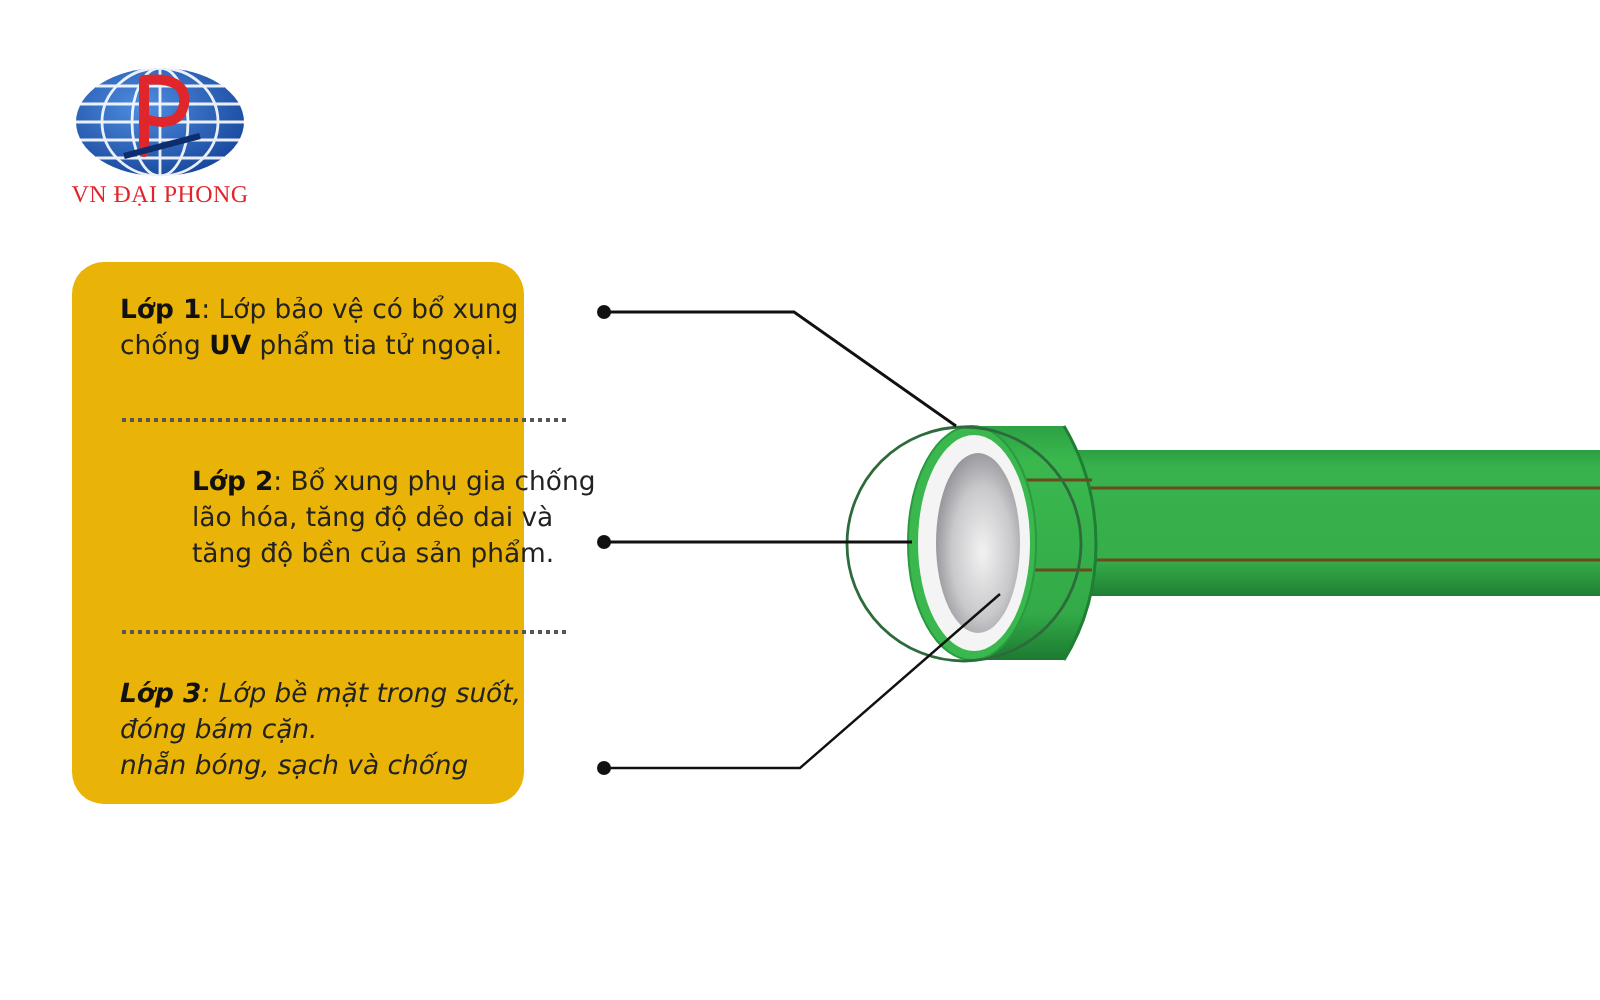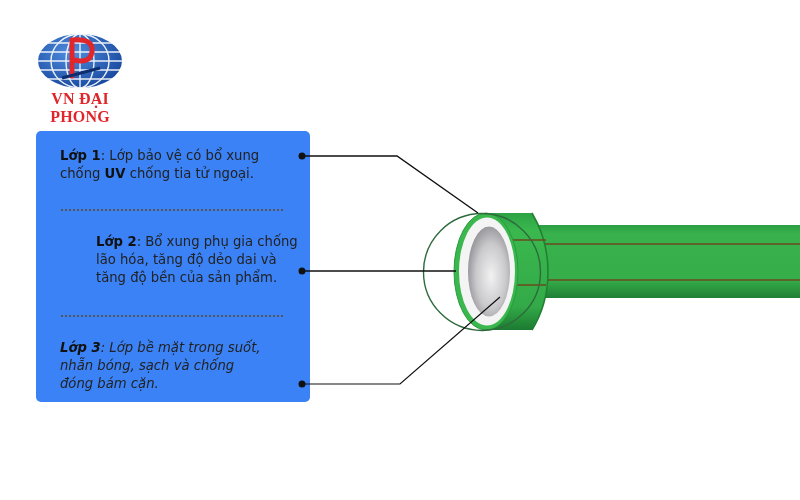--- a/index.html
+++ b/index.html
@@ -5,26 +5,26 @@
     html, body { margin: 0; padding: 0; }
     body {
       width: 800px; height: 500px; position: relative; overflow: hidden;
       background: #ffffff;
       font-family: "DejaVu Sans", sans-serif;
     }
     .logo { position: absolute; left: 30px; top: 32px; width: 100px; height: 72px; }
     .logo svg { position: absolute; left: 4px; top: 0; }
     .logo-text {
       position: absolute; left: 0; top: 58px; width: 100px; text-align: center;
-      font-family: "Liberation Serif", serif; font-weight: bold; font-size: 16px;
+      font-family: "Liberation Serif", serif; font-weight: normal; font-size: 12px;
       color: #e0262b; letter-spacing: 0.2px;
     }
     .info-box {
-      position: absolute; left: 36px; top: 131px; width: 274px; height: 271px;
-      background: #3b82f6; border-radius: 5px;
+      position: absolute; left: 36px; top: 131px; width: 226px; height: 271px;
+      background: #eab308; border-radius: 16px;
     }
     .layer-text {
       position: absolute; left: 24px; width: 240px;
       font-size: 13.2px; line-height: 18px; color: #222;
     }
     .layer-text b { font-weight: bold; color: #111; }
     .sep {
       position: absolute; left: 25px; width: 222px; height: 0;
       border-top: 2px dotted #555;
     }
@@ -54,35 +54,35 @@
     </g>
     <path d="M38 8 L38 44 M38 8 Q60 6 58 20 Q56 32 40 28" stroke="#e0262b" stroke-width="5" fill="none" stroke-linecap="round"></path>
     <path d="M28 46 L66 36" stroke="#0d2e6e" stroke-width="3"></path>
   </svg>
   <div class="logo-text">VN ĐẠI PHONG</div>
 </div>
 
 <div class="info-box">
   <div class="layer-text" style="top:16px;">
     <div><b>Lớp 1</b><span>: Lớp bảo vệ có bổ xung</span></div>
-    <div><span>chống </span><b>UV</b><span> chống tia tử ngoại.</span></div>
+    <div><span>chống </span><b>UV</b><span> phẩm tia tử ngoại.</span></div>
   </div>
   <div class="sep" style="top:78px;"></div>
 
   <div class="layer-text" style="top:102px;margin-left:36px;">
     <div><b>Lớp 2</b><span>: Bổ xung phụ gia chống</span></div>
     <div>lão hóa, tăng độ dẻo dai và</div>
     <div>tăng độ bền của sản phẩm.</div>
   </div>
   <div class="sep" style="top:184px;"></div>
 
   <div class="layer-text" style="top:208px;font-style:italic;">
     <div><b>Lớp 3</b><span>: Lớp bề mặt trong suốt,</span></div>
+    <div>đóng bám cặn.</div>
     <div>nhẵn bóng, sạch và chống</div>
-    <div>đóng bám cặn.</div>
   </div>
 </div>
 
 <svg class="diagram" width="800" height="500" viewBox="0 0 800 500">
   <defs>
     <linearGradient id="pipeG" x1="0" y1="0" x2="0" y2="1">
       <stop offset="0%" stop-color="#2c9e43"></stop>
       <stop offset="12%" stop-color="#38b24c"></stop>
       <stop offset="75%" stop-color="#36ae4a"></stop>
       <stop offset="100%" stop-color="#1f7f33"></stop>

